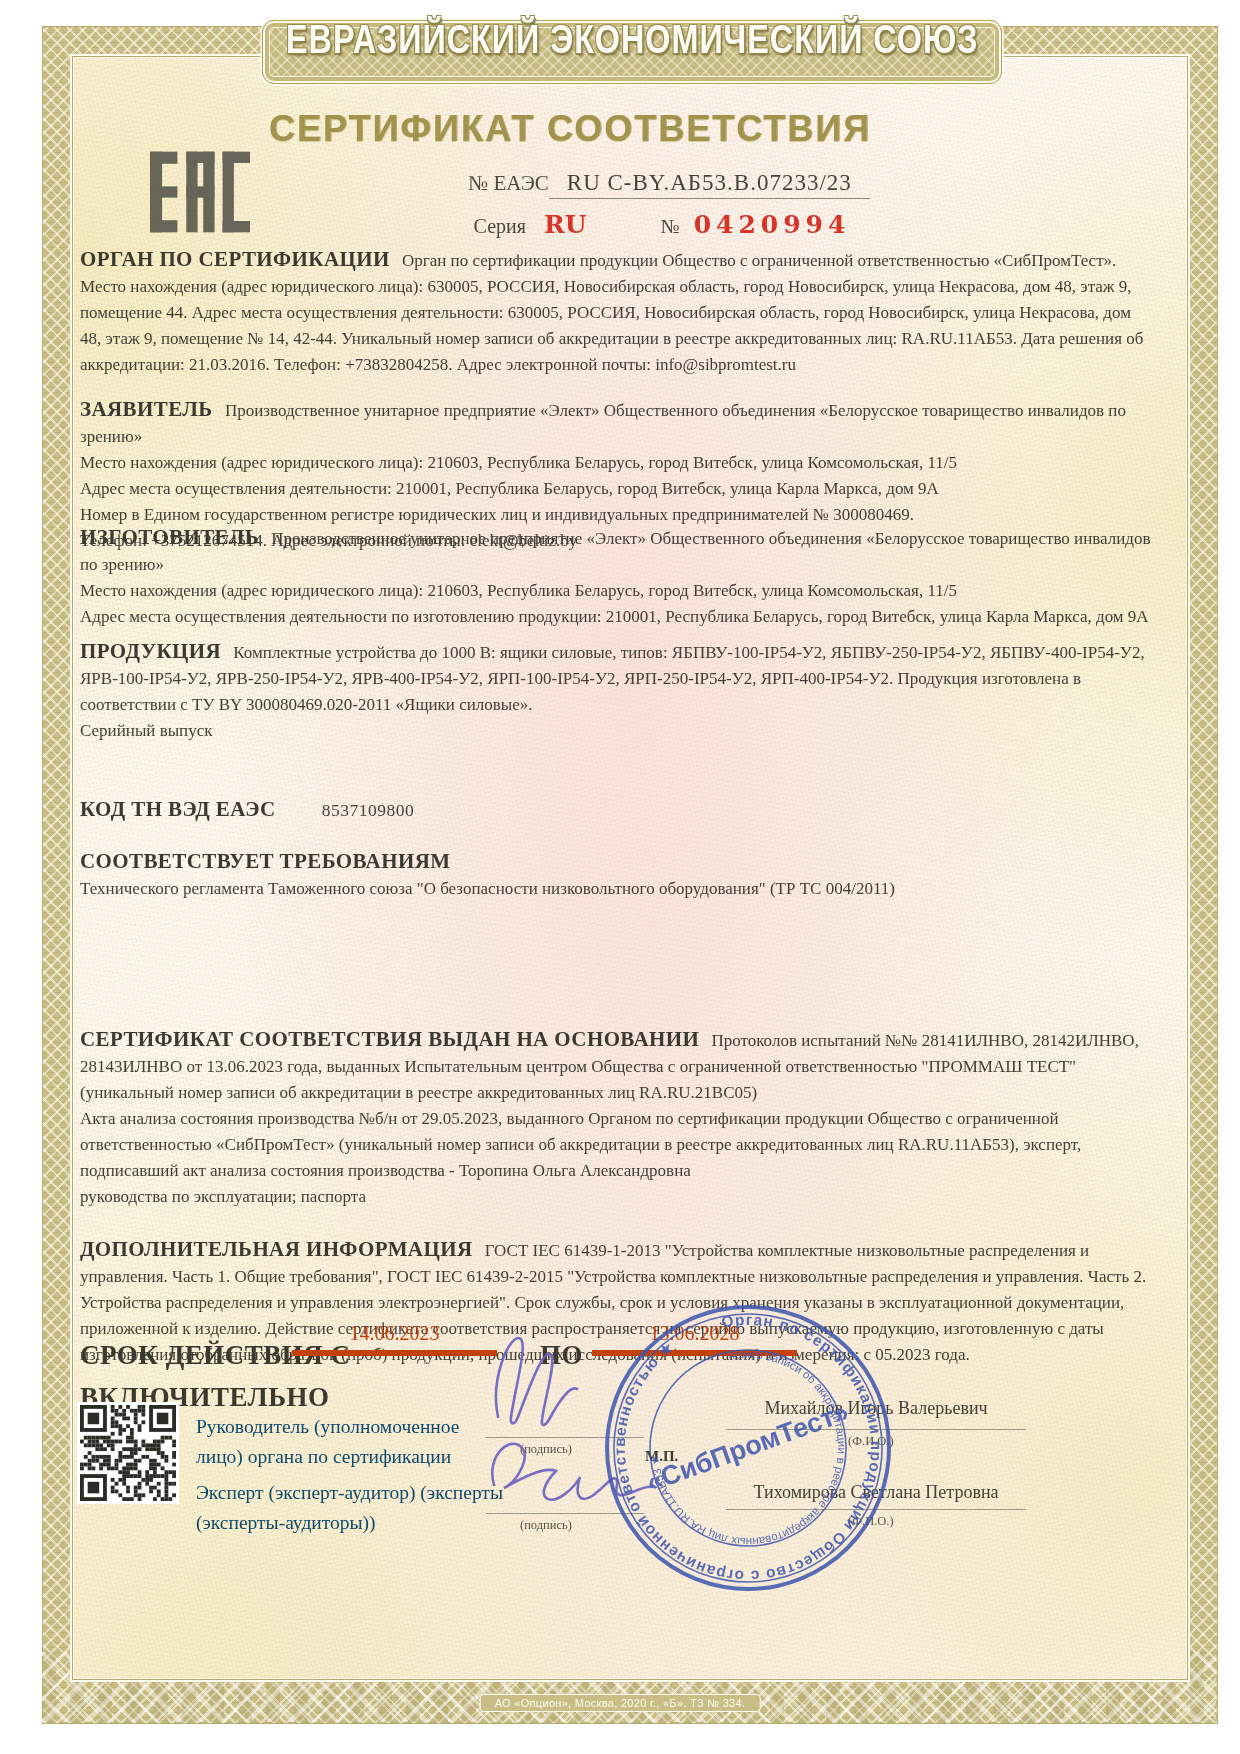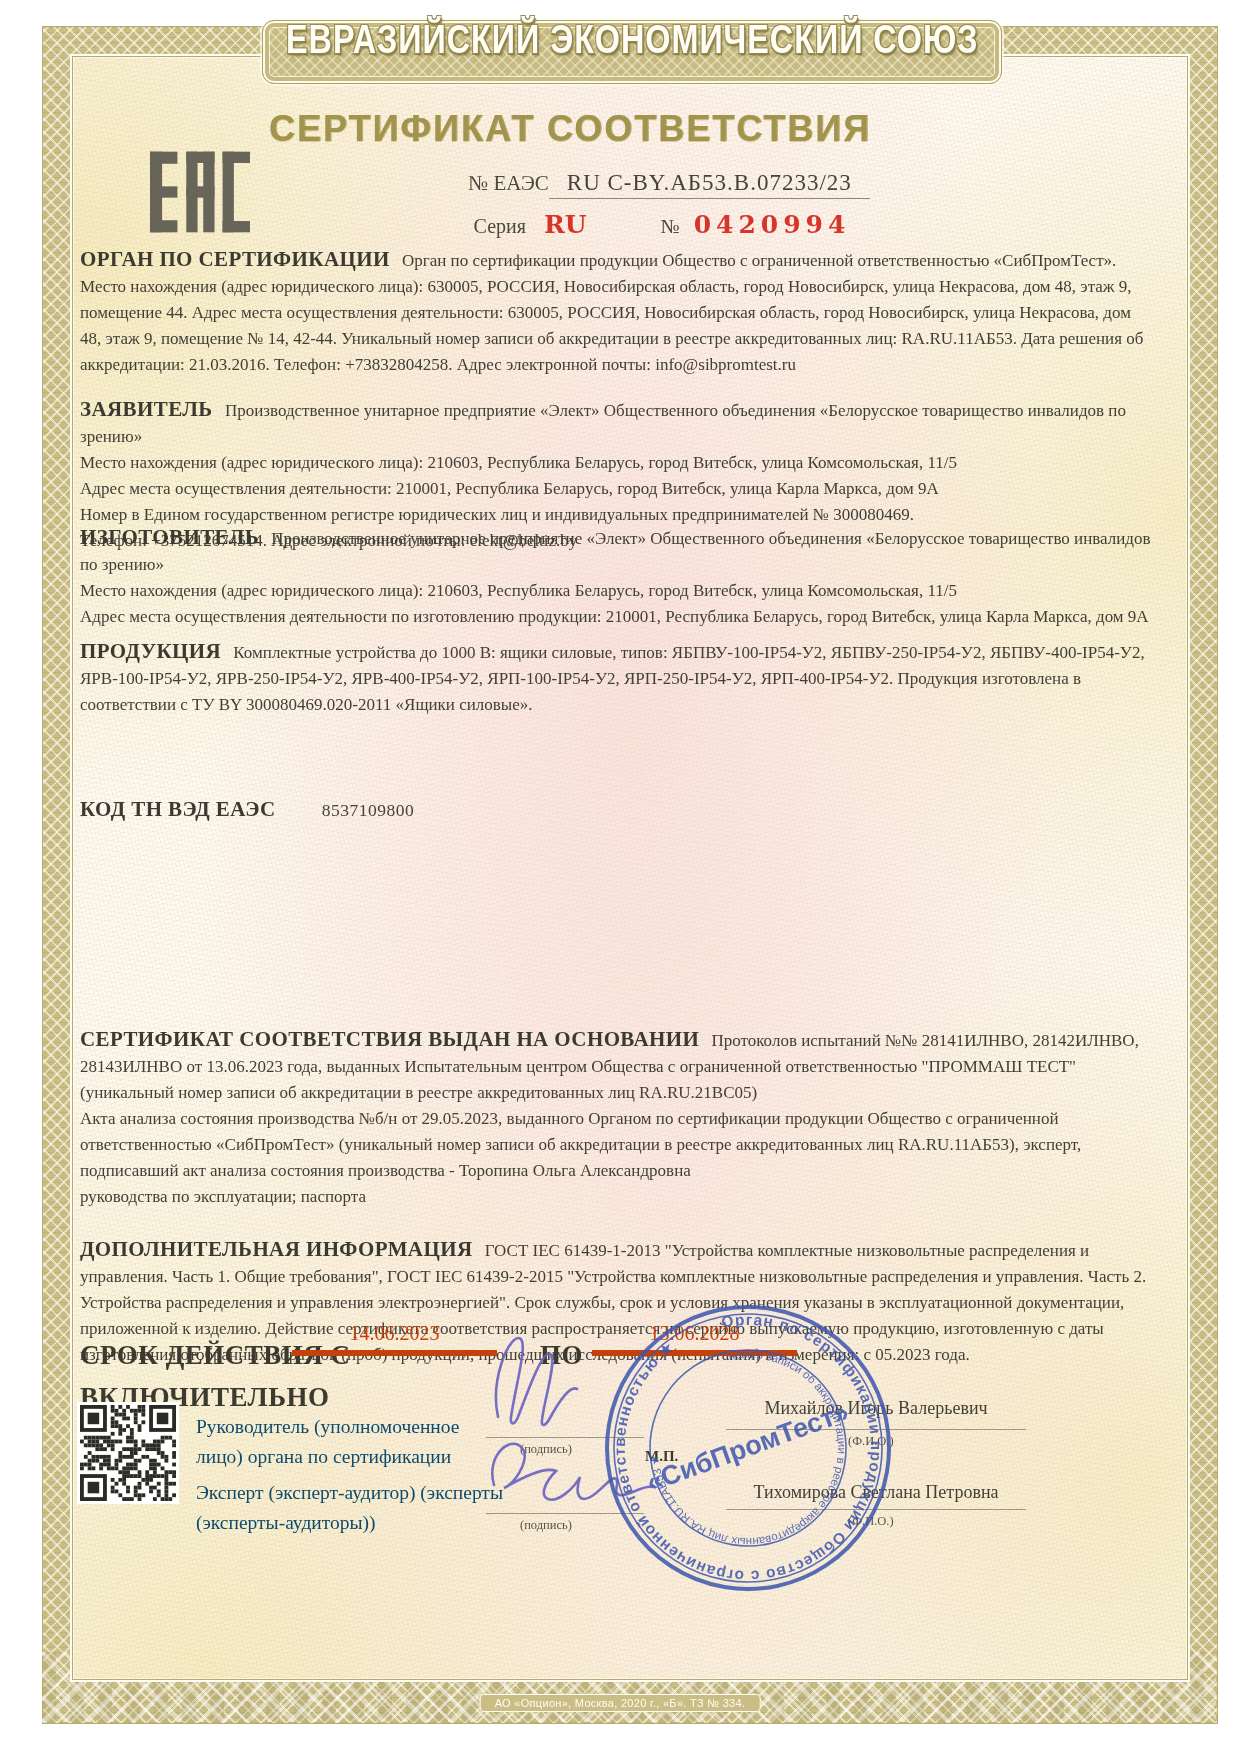--- a/index.html
+++ b/index.html
@@ -145,27 +145,32 @@
   <div class="sec" style="top:524px">
     <p><span class="sh">ИЗГОТОВИТЕЛЬ</span>
        <span>Производственное унитарное предприятие «Элект» Общественного объединения «Белорусское товарищество инвалидов по зрению»</span></p>
     <div class="ln">Место нахождения (адрес юридического лица): 210603, Республика Беларусь, город Витебск, улица Комсомольская, 11/5</div>
     <div class="ln">Адрес места осуществления деятельности по изготовлению продукции: 210001, Республика Беларусь, город Витебск, улица Карла Маркса, дом 9А</div>
   </div>
 
   <div class="sec" style="top:638px">
     <p><span class="sh">ПРОДУКЦИЯ</span>
        <span>Комплектные устройства до 1000 В: ящики силовые, типов: ЯБПВУ-100-IP54-У2, ЯБПВУ-250-IP54-У2, ЯБПВУ-400-IP54-У2, ЯРВ-100-IP54-У2, ЯРВ-250-IP54-У2, ЯРВ-400-IP54-У2, ЯРП-100-IP54-У2, ЯРП-250-IP54-У2, ЯРП-400-IP54-У2. Продукция изготовлена в соответствии с ТУ BY 300080469.020-2011 «Ящики силовые».</span></p>
+    <div class="ln">Серийный выпуск</div>
   </div>
 
   <div class="sec" style="top:796px">
     <p><span class="sh">КОД ТН ВЭД ЕАЭС</span>
        <span class="kod-val">8537109800</span></p>
   </div>
 
+  <div class="sec" style="top:848px">
+    <p class="ln"><span class="sh">СООТВЕТСТВУЕТ ТРЕБОВАНИЯМ</span></p>
+    <div class="ln">Технического регламента Таможенного союза "О безопасности низковольтного оборудования" (ТР ТС 004/2011)</div>
+  </div>
 
   <div class="sec" style="top:1026px">
     <p><span class="sh">СЕРТИФИКАТ СООТВЕТСТВИЯ ВЫДАН НА ОСНОВАНИИ</span>
        <span>Протоколов испытаний №№ 28141ИЛНВО, 28142ИЛНВО, 28143ИЛНВО от 13.06.2023 года, выданных Испытательным центром Общества с ограниченной ответственностью "ПРОММАШ ТЕСТ" (уникальный номер записи об аккредитации в реестре аккредитованных лиц RA.RU.21ВС05)</span></p>
     <div class="ln">Акта анализа состояния производства №б/н от 29.05.2023, выданного Органом по сертификации продукции Общество с ограниченной ответственностью «СибПромТест» (уникальный номер записи об аккредитации в реестре аккредитованных лиц RA.RU.11АБ53), эксперт, подписавший акт анализа состояния производства - Торопина Ольга Александровна</div>
     <div class="ln">руководства по эксплуатации; паспорта</div>
   </div>
 
   <div class="sec" style="top:1236px">
     <p><span class="sh">ДОПОЛНИТЕЛЬНАЯ ИНФОРМАЦИЯ</span>

